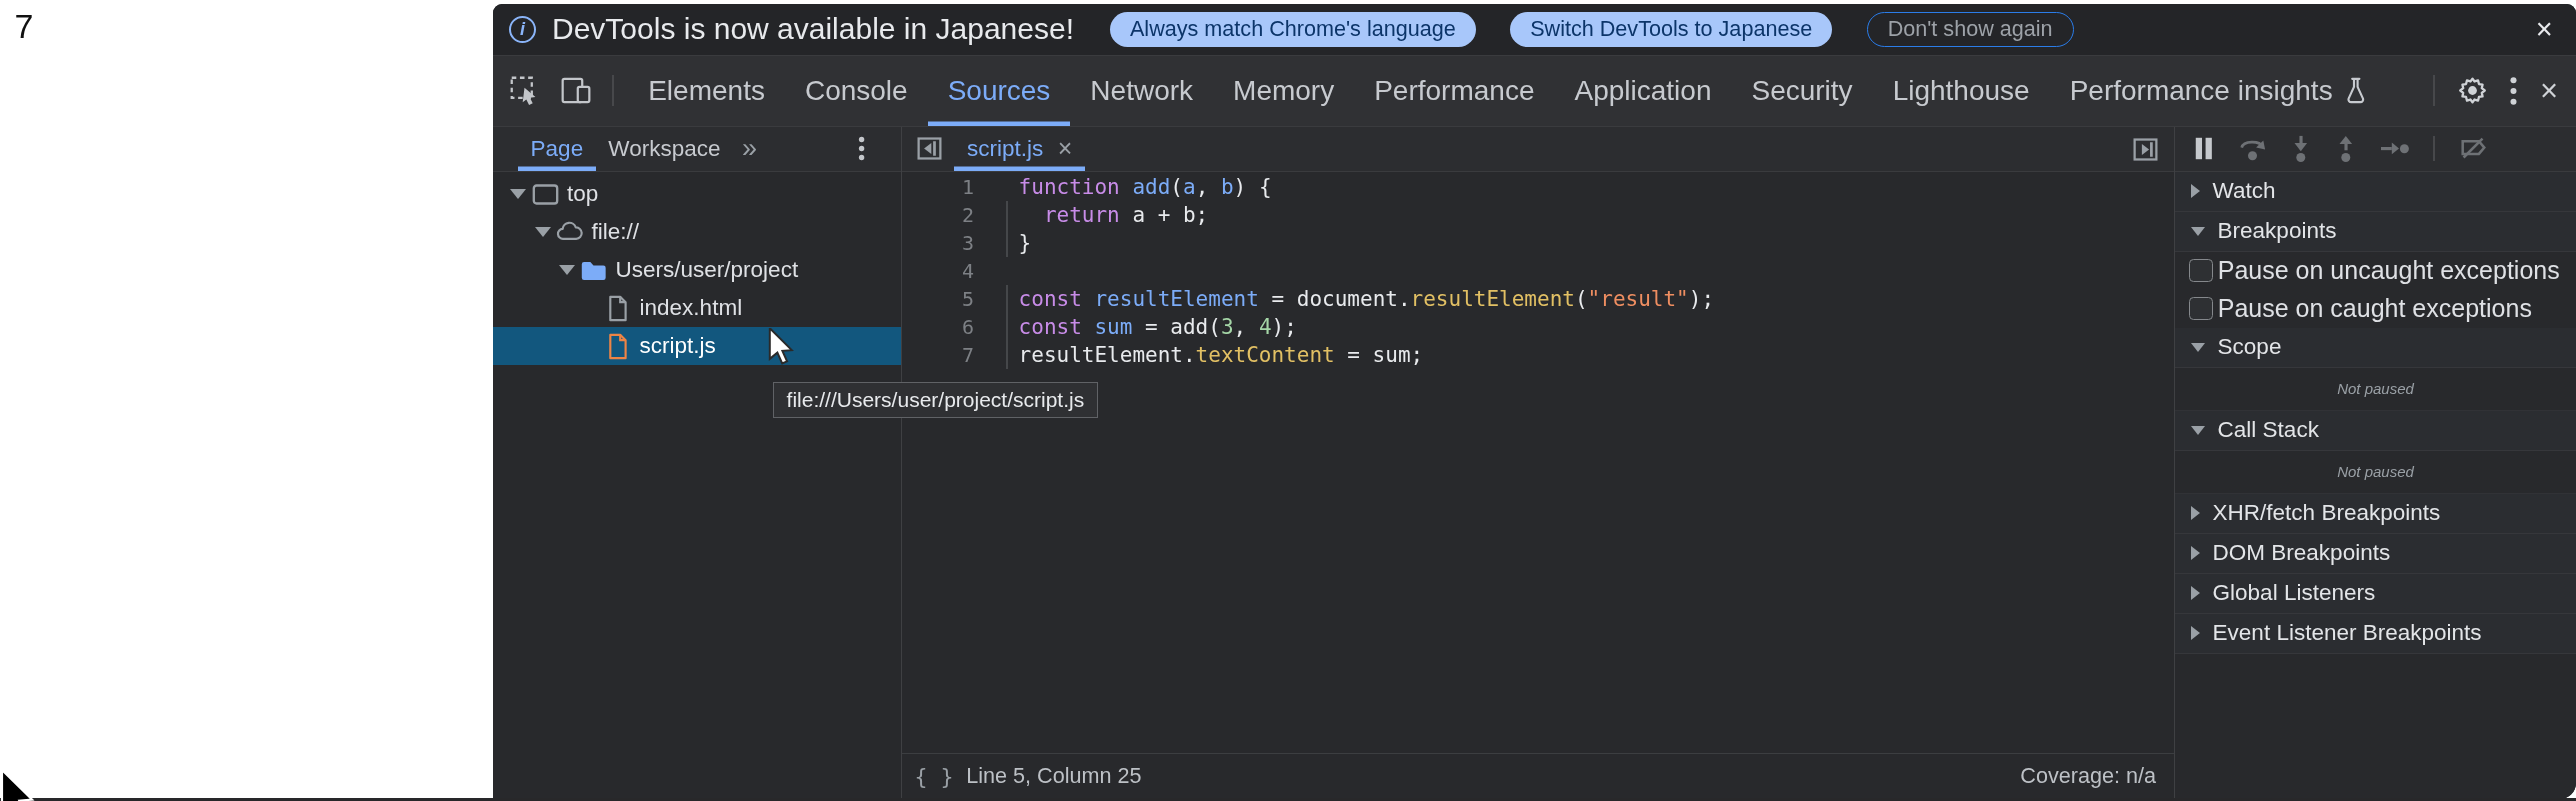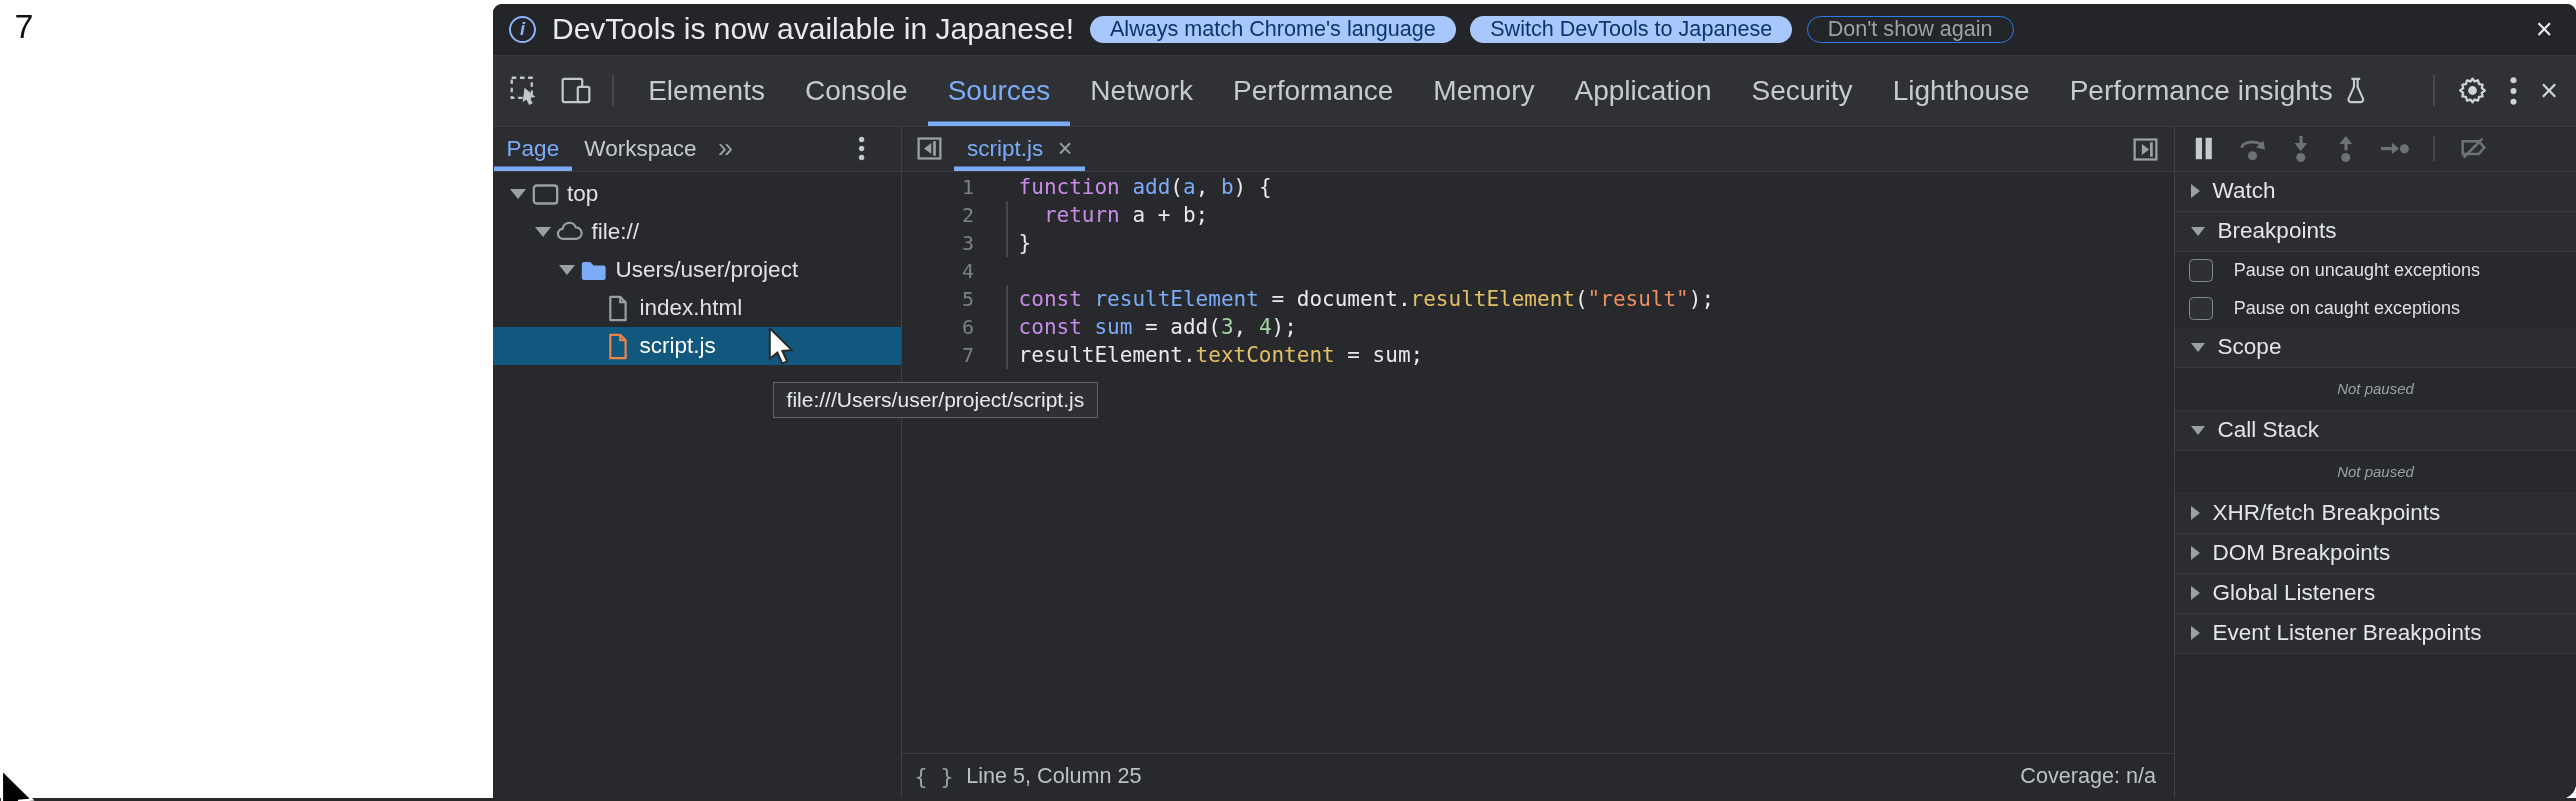--- a/index.html
+++ b/index.html
@@ -12,22 +12,22 @@
     background:#28292c; border-radius:9px 9px 16px 0; overflow:hidden;
     display:flex; flex-direction:column; }
 
   
   .infobar { flex:0 0 52px; background:#242528; border-bottom:1.8px solid #3a3b3e;
     display:flex; align-items:center; gap:16px; padding:0 23.4px 0 16px; color:#e8eaed; }
   .info-icon { width:27px; height:27px; border:2.3px solid #8ab4f8; border-radius:50%;
     color:#8ab4f8; font-size:18px; font-weight:bold; display:flex; align-items:center;
     justify-content:center; font-style:italic; flex:none; }
   .infobar-msg { font-size:30px; }
-  .pill { height:27px; border-radius:18px; font-size:21.6px; display:flex; align-items:center;
-    padding:0 20px; cursor:default; }
+  .pill { height:35px; border-radius:18px; font-size:21.6px; display:flex; align-items:center;
+    padding:0 20px; cursor:default;margin-left:20px; }
   .pill.filled { background:#a8c7fa; color:#0c3569; }
   .pill.outline { background:transparent; border:1.8px solid #2b7de9; color:#9da2a8; }
   .infobar-close { margin-left:auto; font-size:29px; color:#e8eaed; line-height:1; }
 
   
   .main-toolbar { flex:0 0 71px; background:#303134; border-bottom:1.8px solid #3a3b3e;
     display:flex; align-items:stretch; }
   .tb-icons { display:flex; align-items:center; gap:20px; padding:0 14.4px 0 16px; }
   .tb-divider { width:1.8px; height:31px; background:#47484b; }
   .panel-tabs { display:flex; align-items:stretch; }
@@ -37,21 +37,21 @@
   .tb-right { margin-left:auto; display:flex; align-items:center; gap:21.6px; padding-right:18px; }
   .tb-x { font-size:31px; color:#cfd2d6; line-height:1; }
 
   
   .main { flex:1; display:flex; min-height:0; }
 
   
   .nav-pane { width:409px; flex:none; border-right:1.8px solid #3f4043; display:flex;
     flex-direction:column; background:#28292c; }
   .subtabs { flex:0 0 45px; background:#2c2d30; border-bottom:1.8px solid #3a3b3e;
-    display:flex; align-items:stretch; padding-left:1px; }
+    display:flex; align-items:stretch; padding-left:25px; }
   .subtab { display:flex; align-items:center; padding:0 12.6px; font-size:22.5px; color:#c7cacf; }
   .subtab.active { color:#7cacf8; box-shadow:inset 0 -4.5px 0 #7cacf8; }
   .chevrons { display:flex; align-items:center; color:#9aa0a6; font-size:27px; padding:0 9px; }
   .nav-menu-dots { margin-left:auto; margin-right:36px; display:flex; align-items:center; }
   .tree { flex:1; padding-top:3.6px; }
   .tree-row { height:38px; display:flex; align-items:center; font-size:22.5px; color:#dfe1e5; }
   .tree-row.selected { background:#12577e; color:#fff; }
   .tw { width:21.6px; flex:none; display:flex; justify-content:center; }
   .tri-down { width:0; height:0; border-left:8px solid transparent; border-right:8px solid transparent;
     border-top:10px solid #9aa0a6; }
@@ -84,22 +84,22 @@
   .status-right { margin-left:auto; }
 
   
   .debug-pane { width:401px; flex:none; display:flex; flex-direction:column; background:#28292c; }
   .debug-toolbar { flex:0 0 45px; background:#2c2d30; border-bottom:1.8px solid #3a3b3e;
     display:flex; align-items:center; gap:23.4px; padding-left:18px; }
   .dbg-divider { width:1.8px; height:25px; background:#47484b; }
   .sections { flex:1; }
   .section-header { height:40px; display:flex; align-items:center; padding-left:16px;
     background:#2b2d31; border-bottom:1.8px solid #36373b; font-size:22.5px; color:#e3e5e8; gap:12.6px;text-align:right; }
-  .cb-row { height:38px; display:flex; align-items:center; padding-left:14.4px; gap:21px;
-    font-size:18px; color:#dfe1e5; background:#28292c; }
+  .cb-row { height:38px; display:flex; align-items:center; padding-left:14.4px; gap:5px;
+    font-size:25px; color:#dfe1e5; background:#28292c; }
   .checkbox { width:23.4px; height:23.4px; border:1.8px solid #85888c; border-radius:4.5px;
     background:#2e3033; flex:none; }
   .np-row { height:43px; display:flex; align-items:center; justify-content:center;
     font-size:15px; font-style:italic; color:#9aa0a6; background:#28292c;
     border-bottom:1.8px solid #313236; }
   .sh-tri-down { width:0; height:0; border-left:7.2px solid transparent; border-right:7.2px solid transparent;
     border-top:9px solid #9aa0a6; }
   .sh-tri-right { width:0; height:0; border-top:7.2px solid transparent; border-bottom:7.2px solid transparent;
     border-left:9px solid #9aa0a6; }
 
@@ -153,24 +153,24 @@
         <span class="panel-tab">
           <span>Console</span>
         </span>
         <span class="panel-tab active">
           <span>Sources</span>
         </span>
         <span class="panel-tab">
           <span>Network</span>
         </span>
         <span class="panel-tab">
+          <span>Memory</span>
+        </span>
+        <span class="panel-tab">
           <span>Performance</span>
-        </span>
-        <span class="panel-tab">
-          <span>Memory</span>
         </span>
         <span class="panel-tab">
           <span>Application</span>
         </span>
         <span class="panel-tab">
           <span>Security</span>
         </span>
         <span class="panel-tab">
           <span>Lighthouse</span>
         </span>

